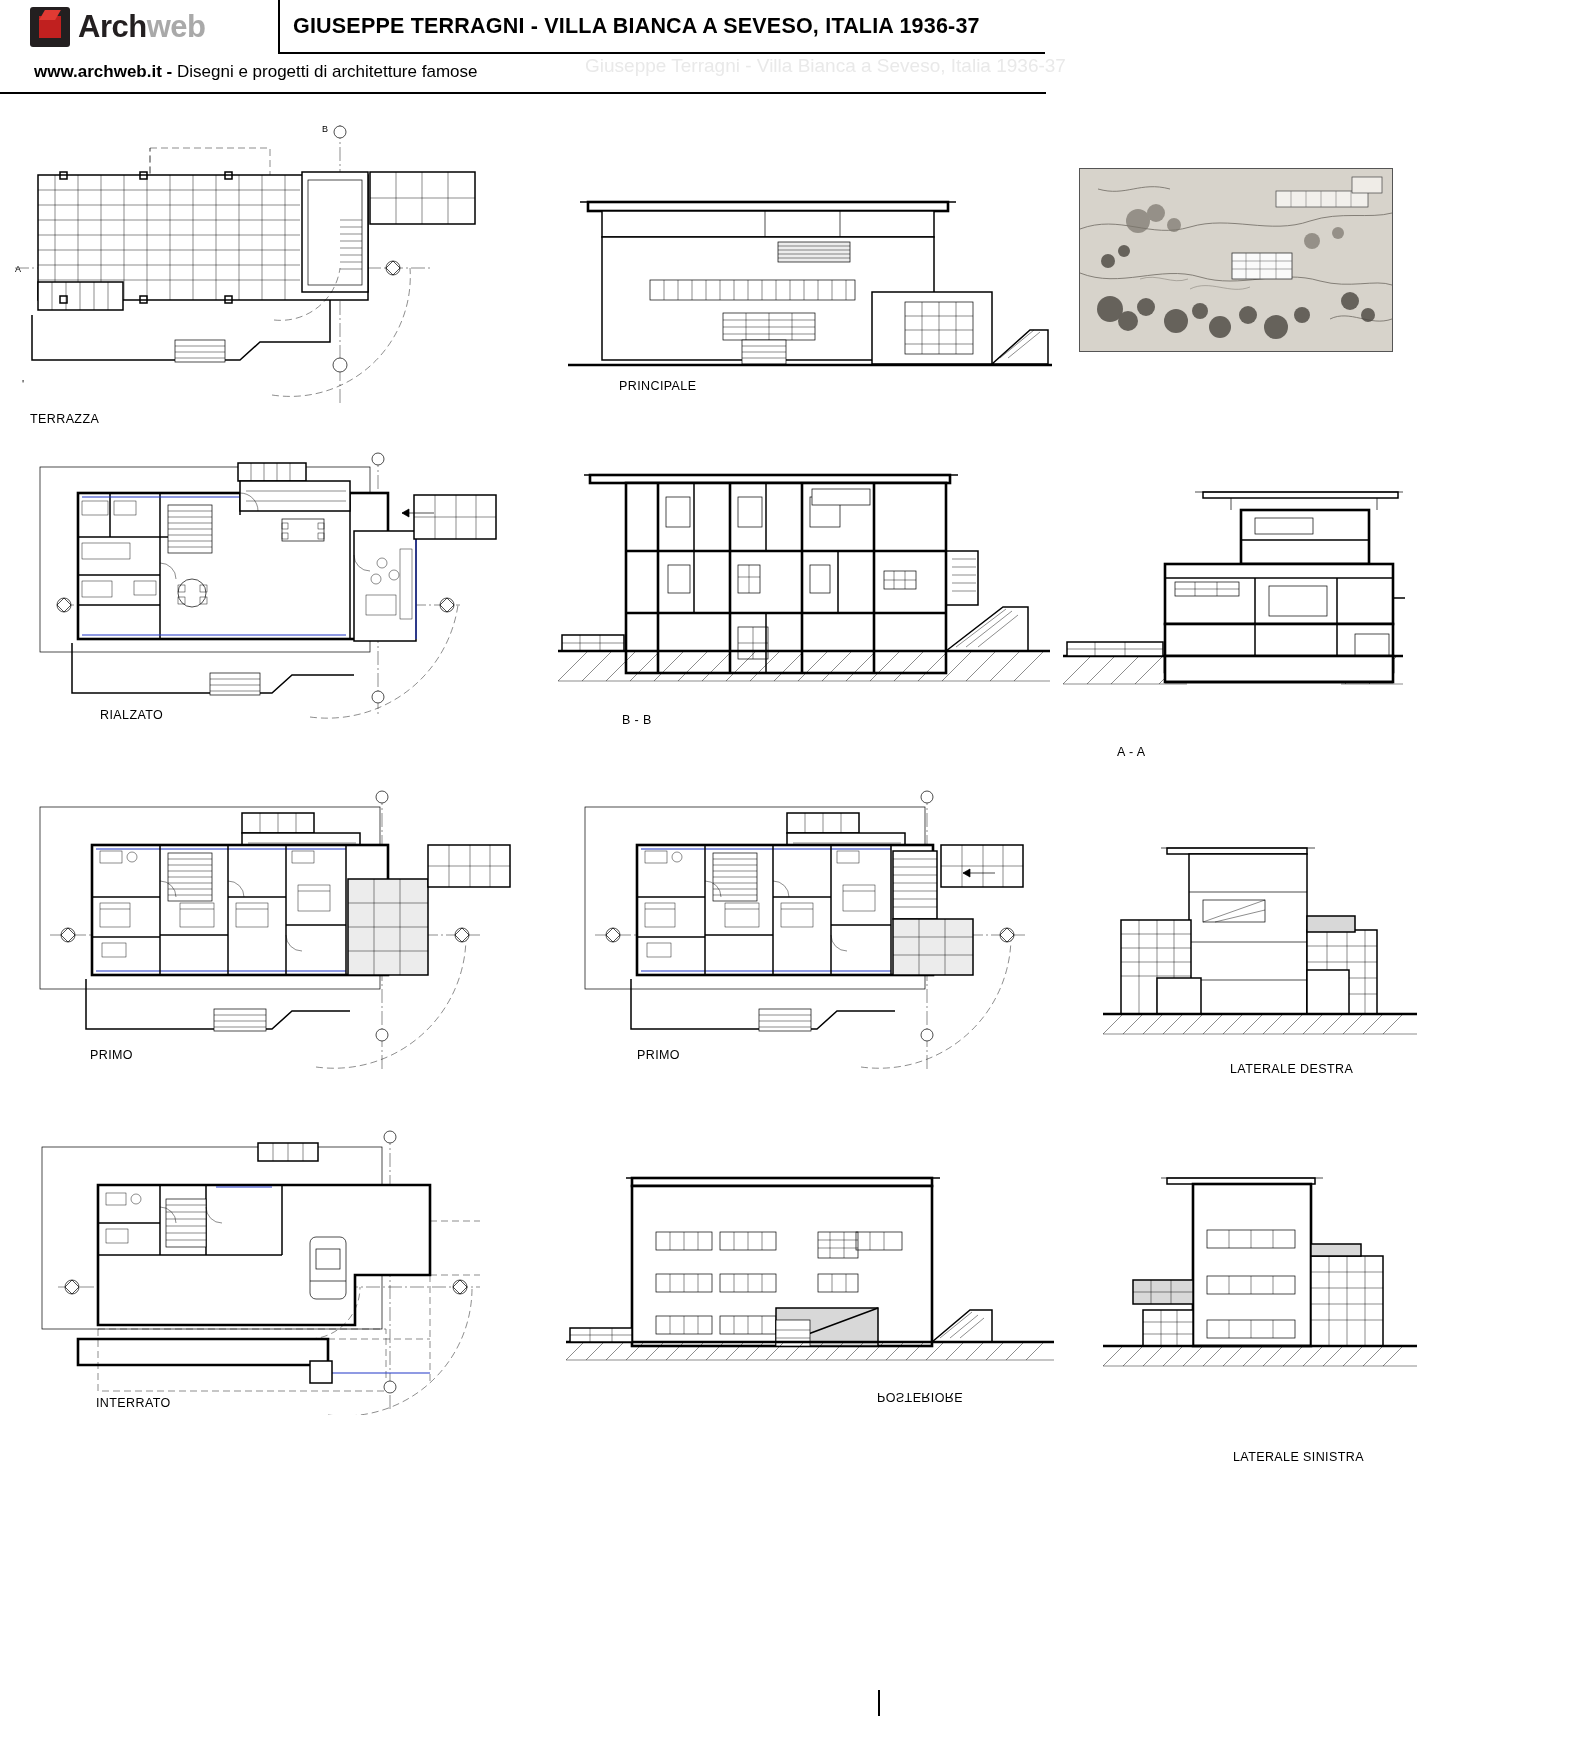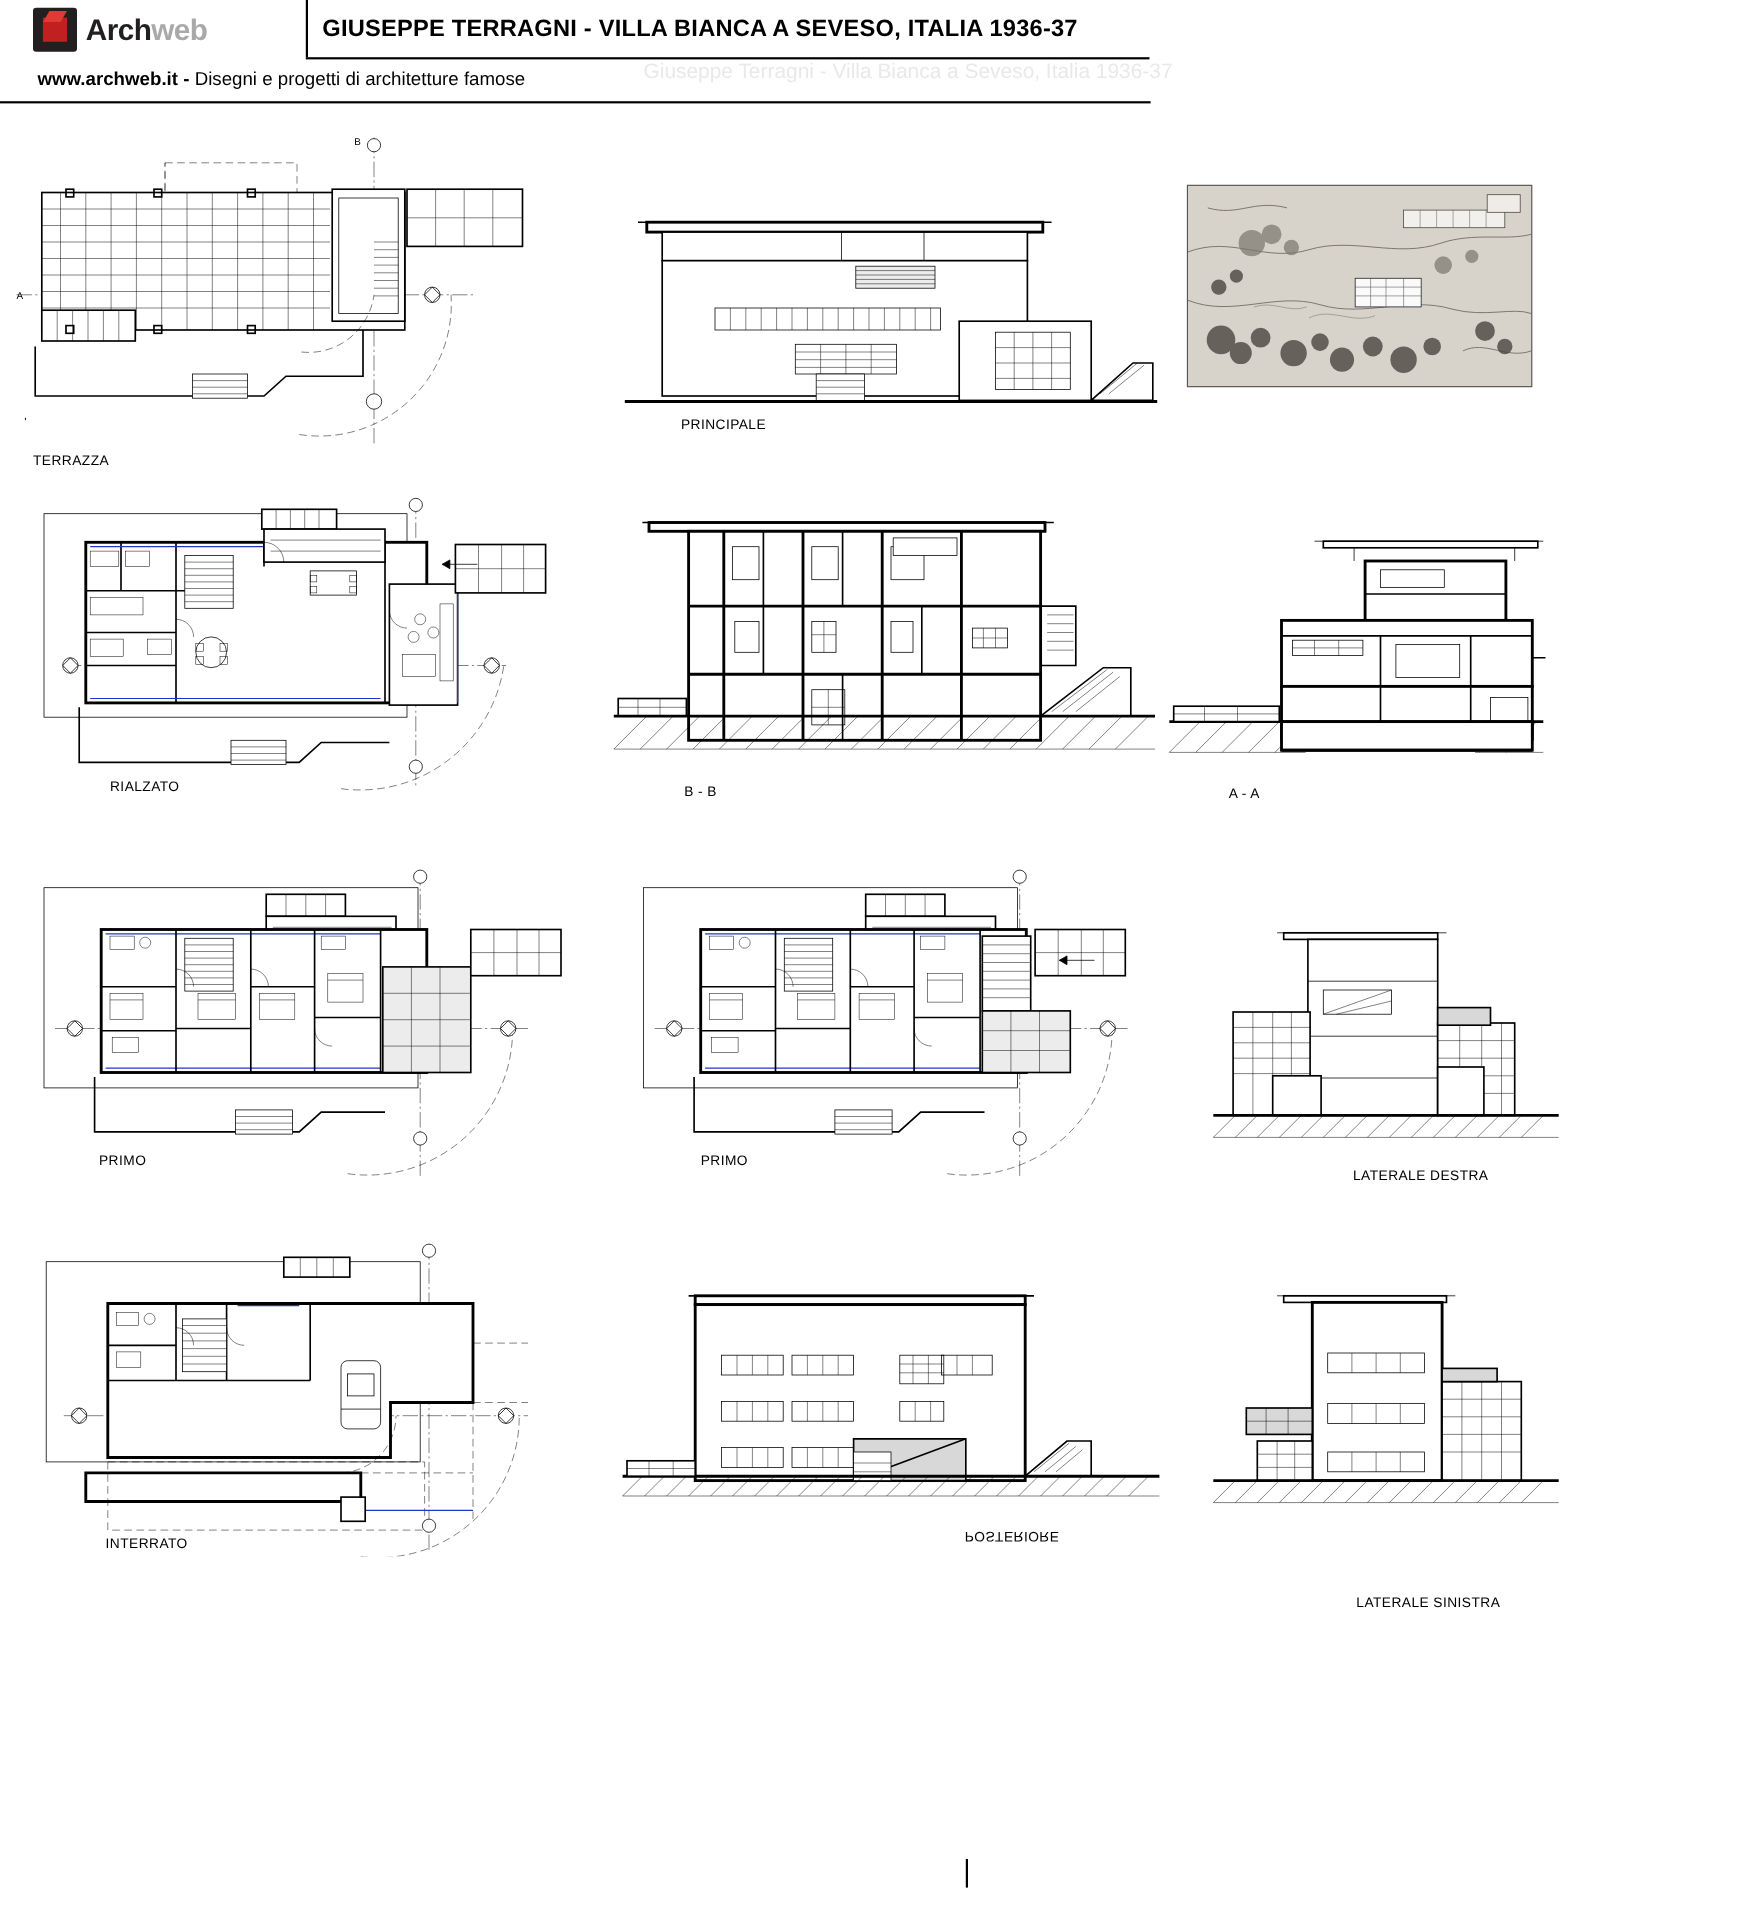--- a/index.html
+++ b/index.html
@@ -4,21 +4,21 @@
 <style>
   html,body{margin:0;padding:0;background:#fff;}
   body{width:1585px;height:1753px;font-family:"Liberation Sans",sans-serif;color:#000;position:relative;overflow:hidden;}
 
   
   .header{position:absolute;left:0;top:0;width:1585px;height:100px;}
   .logo-box{position:absolute;left:30px;top:6px;width:232px;height:42px;display:flex;align-items:center;}
   .logo-mark{width:40px;height:40px;background:#231f20;display:flex;align-items:center;justify-content:center;border-radius:3px;}
   .logo-cube{width:22px;height:22px;background:#c0201f;transform:rotate(0deg);position:relative;}
   .logo-cube:before{content:"";position:absolute;left:3px;top:-6px;width:16px;height:10px;background:#e03a33;transform:skewX(-30deg);}
-  .logo-text{font-size:27px;font-weight:bold;letter-spacing:-0.5px;margin-left:8px;}
+  .logo-text{font-size:31px;font-weight:bold;letter-spacing:-0.5px;margin-left:8px;}
   .logo-text .arch{color:#231f20;}
   .logo-text .web{color:#a9a9a9;}
   .title-main{position:absolute;left:293px;top:14px;font-size:21.5px;font-weight:bold;letter-spacing:0.2px;white-space:nowrap;}
   .subline{position:absolute;left:34px;top:62px;font-size:17px;white-space:nowrap;}
   .subline .url{font-weight:bold;}
   .hdr-rule-1{position:absolute;left:278px;top:52px;width:767px;height:2px;background:#000;}
   .hdr-rule-2{position:absolute;left:0px;top:92px;width:1046px;height:2px;background:#000;}
   .hdr-vline{position:absolute;left:278px;top:0px;width:2px;height:52px;background:#000;}
   .ghost{position:absolute;left:585px;top:55px;font-size:19px;color:#e9e9e9;white-space:nowrap;}
 
@@ -585,21 +585,21 @@
   <line class="ln thick" x1="110" y1="204" x2="338" y2="204"></line>
 
   <rect class="ln med fillw" x="12" y="164" width="96" height="14"></rect>
   <g class="ln hair">
         <line x1="12" y1="171" x2="108" y2="171"></line>
         <line x1="40" y1="164" x2="40" y2="178"></line>
         <line x1="70" y1="164" x2="70" y2="178"></line>
       </g>
 </svg>
 </div>
-<div class="cap" style="left:1117px;top:714px;">A - A</div>
+<div class="cap" style="left:1117px;top:745px;">A - A</div>
 
 <div class="plate" style="left:10px;top:785px;">
 <svg width="520" height="290" viewBox="0 0 520 290">
   <g class="ln hair cl">
         <line x1="372" y1="6" x2="372" y2="285"></line>
         <line x1="40" y1="150" x2="470" y2="150"></line>
       </g>
   <rect class="ln thin" x="30" y="22" width="340" height="182"></rect>
 
   <rect class="ln med fillw" x="232" y="28" width="72" height="20"></rect>

